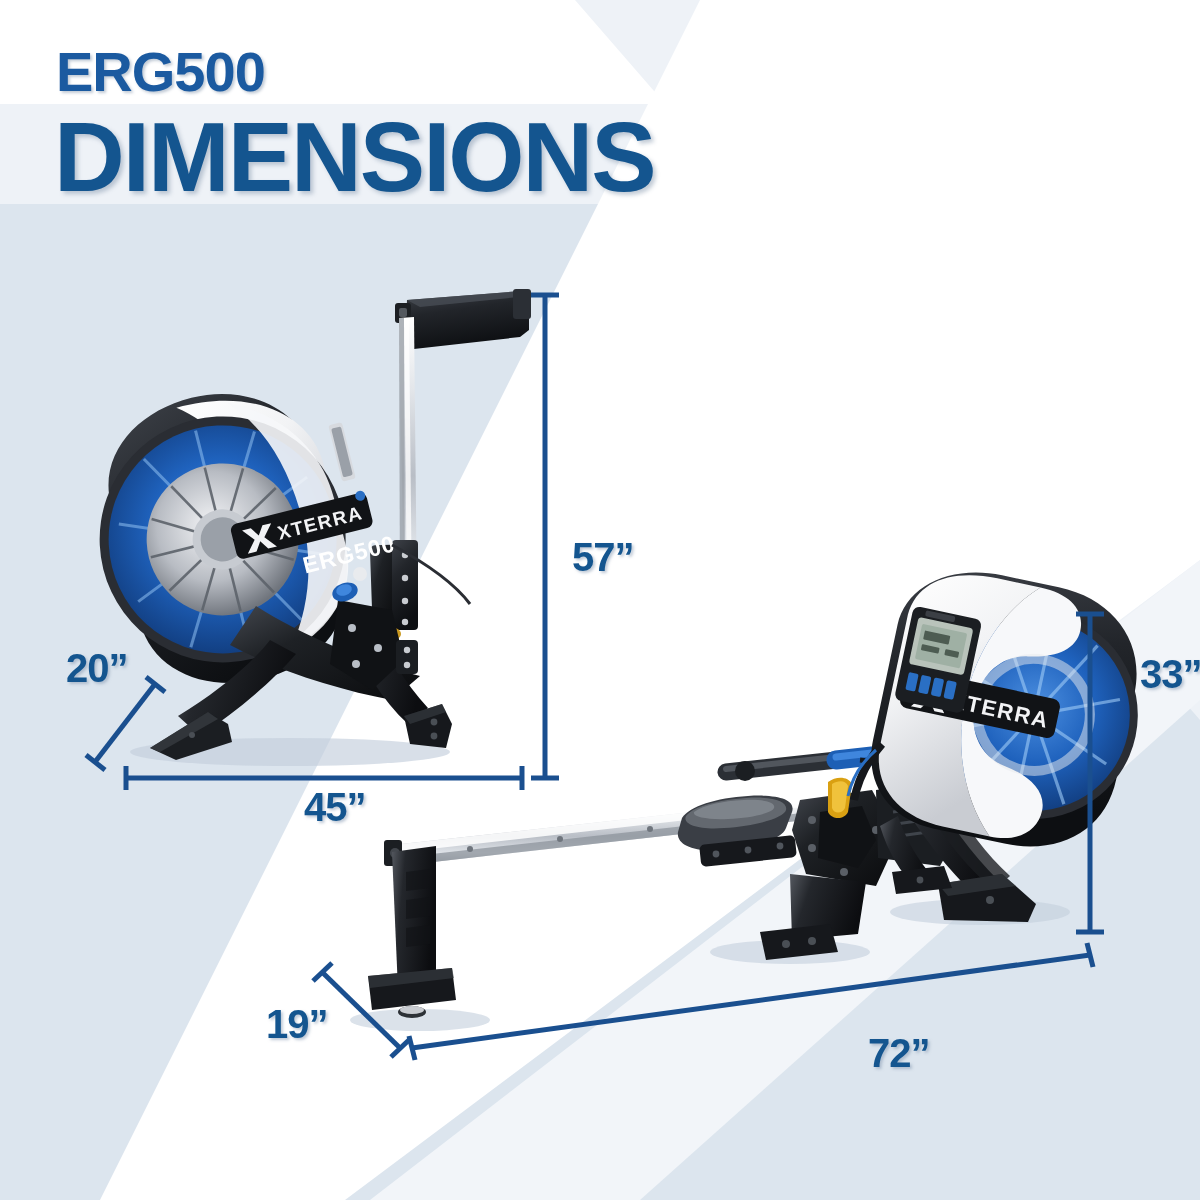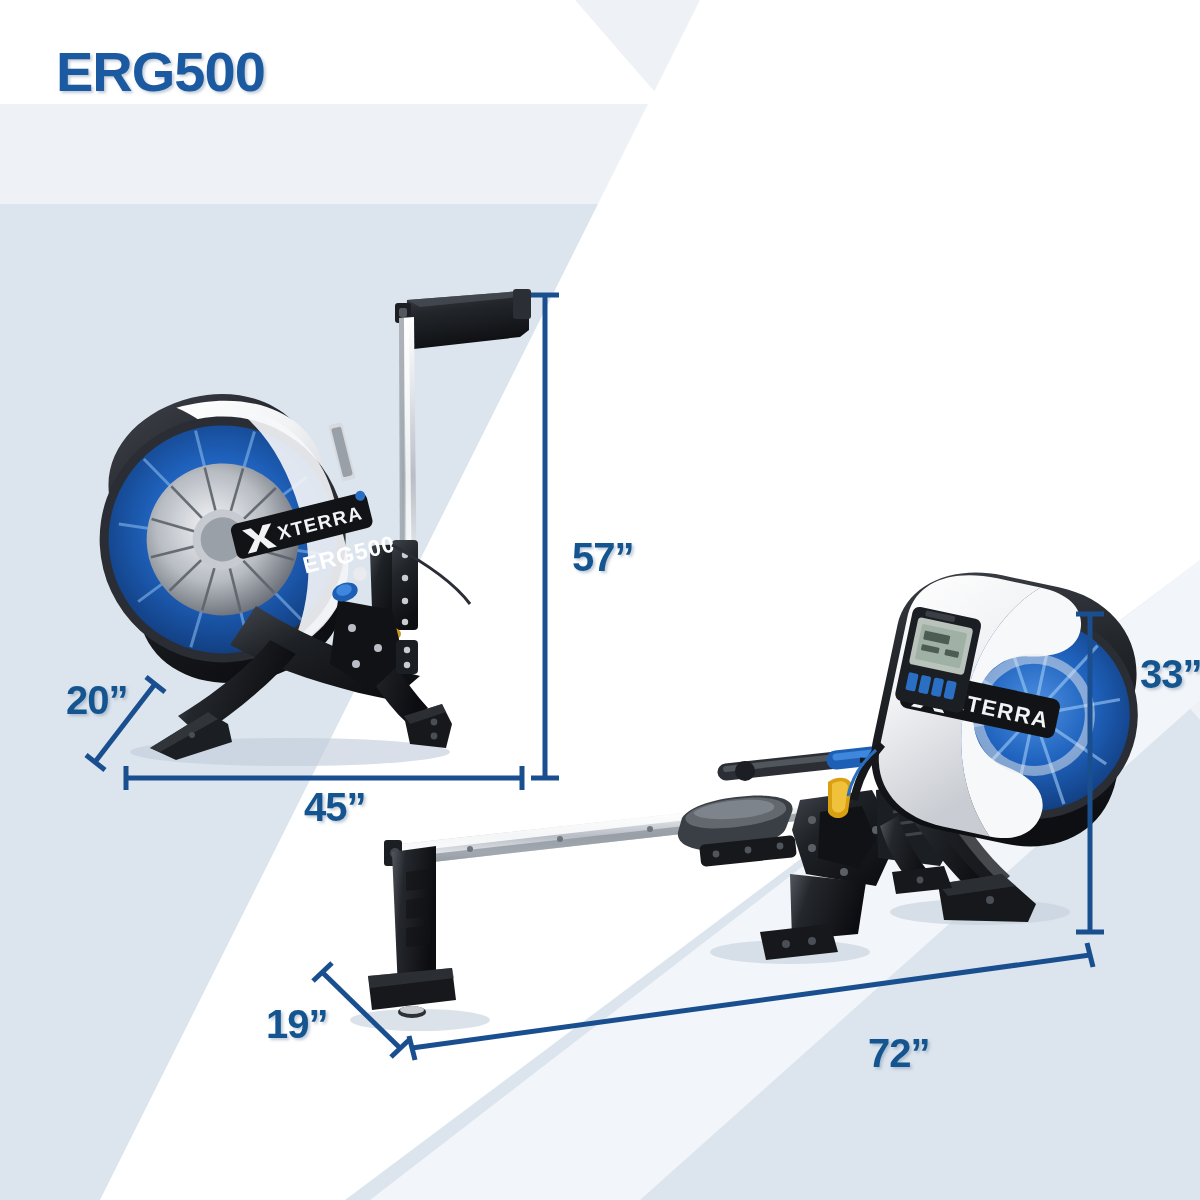--- a/index.html
+++ b/index.html
@@ -47,21 +47,21 @@
   }
 
   
   .dim-label{
     position:absolute;
     font-size:40px;font-weight:bold;color:#14558f;
     text-shadow:2px 2px 3px rgba(130,150,175,.5);
     white-space:nowrap;letter-spacing:-1px;
   }
   #lbl-57{left:572px;top:535px;}
-  #lbl-20{left:66px;top:678px;text-align:center;}
+  #lbl-20{left:66px;top:646px;text-align:center;}
   #lbl-45{left:280px;top:785px;margin-left:24px;}
   #lbl-33{left:1104px;top:652px;margin-left:36px;}
   #lbl-19{left:266px;top:1002px;}
   #lbl-72{left:868px;top:1031px;text-align:right;}
 
   svg.layer{position:absolute;left:0;top:0;width:1200px;height:1200px;}
   svg.layer *{vector-effect:non-scaling-stroke;}
 </style>
 </head>
 <body>
@@ -69,20 +69,21 @@
 <div id="stage">
 
   <div class="bg-base"></div>
   <div class="bg-band-top"></div>
   <div class="bg-band-mid"></div>
   <div class="bg-diag-pale"></div>
   <div class="bg-diag-white"></div>
   <div class="bg-diag-pale2"></div>
 
   <div class="title-sm">ERG500</div>
+  <div class="title-lg">DIMENSIONS</div>
 
   <svg class="layer" viewBox="0 0 1200 1200">
     <defs>
       <linearGradient id="gShellWhite" x1="0" y1="0" x2="0.5" y2="1">
         <stop offset="0%" stop-color="#ffffff"></stop>
         <stop offset="45%" stop-color="#f2f3f5"></stop>
         <stop offset="100%" stop-color="#c9ccd2"></stop>
       </linearGradient>
       <linearGradient id="gShellDark" x1="0" y1="0" x2="0.3" y2="1">
         <stop offset="0%" stop-color="#3d4148"></stop>

